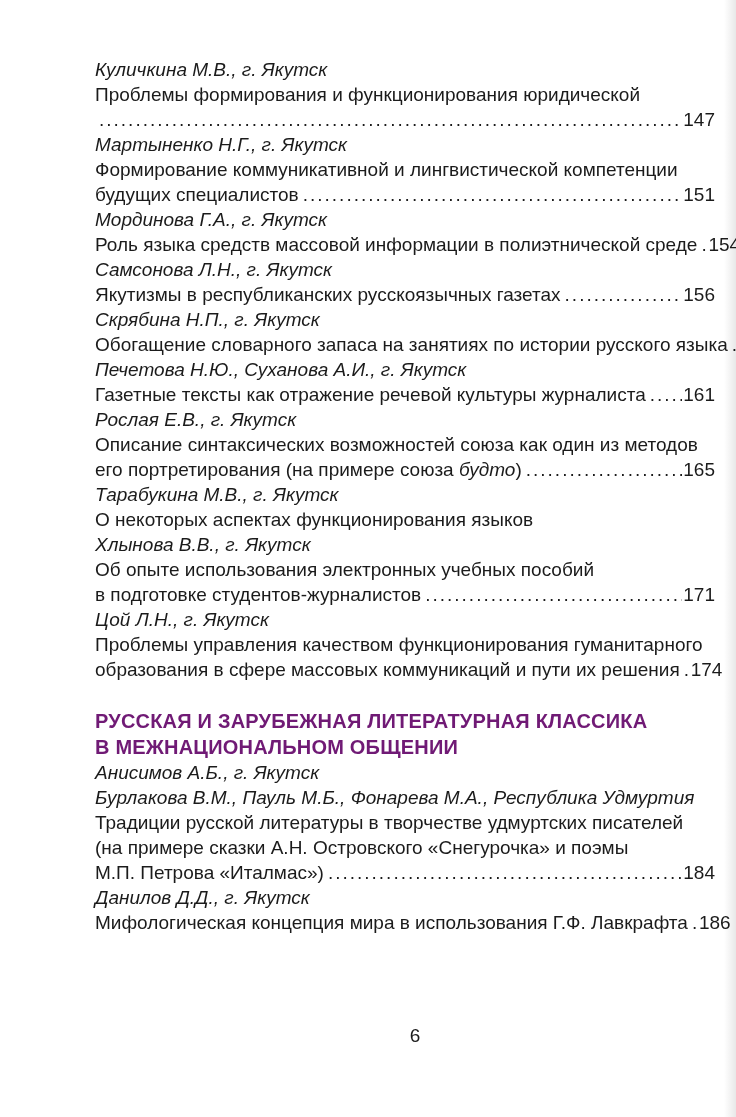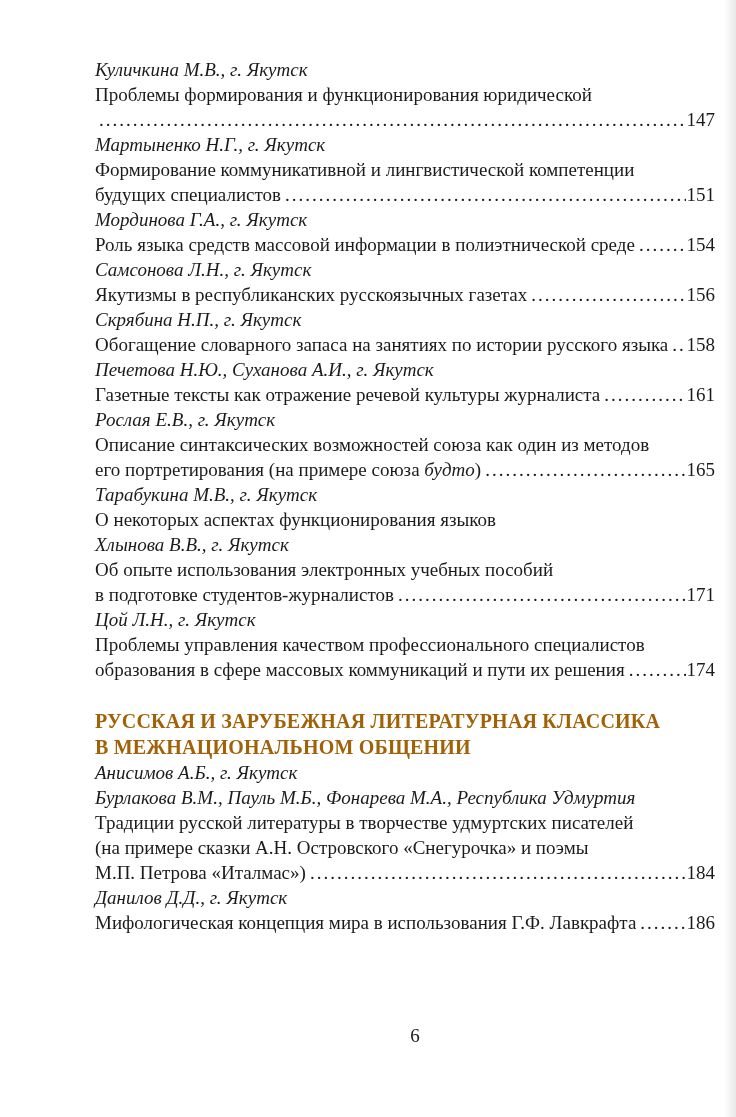--- a/index.html
+++ b/index.html
@@ -6,21 +6,21 @@
     margin: 0;
     padding: 0;
     background: #ffffff;
   }
   .page {
     position: relative;
     width: 736px;
     height: 1117px;
     background: #ffffff;
     overflow: hidden;
-    font-family: Liberation Serif, serif;
+    font-family: Liberation Sans, sans-serif;
     color: #1b1b1b;
   }
   
   .edge-shade {
     position: absolute;
     top: 0;
     right: 0;
     width: 12px;
     height: 1117px;
     background: linear-gradient(to right, rgba(0,0,0,0), rgba(0,0,0,0.09));
@@ -35,21 +35,21 @@
     line-height: 25px;
   }
   .toc-section + .toc-section {
     margin-top: 26px;
   }
   .heading-line {
     font-weight: bold;
     font-size: 20px;
     line-height: 26px;
     letter-spacing: 0.2px;
-    color: #a16207;
+    color: #701a75;
   }
   .author {
     font-style: italic;
   }
   .toc-line {
     display: flex;
     align-items: baseline;
   }
   .seg {
     white-space: pre;
@@ -150,21 +150,21 @@
         <div class="toc-line">
           <span class="seg">Об опыте использования электронных учебных пособий</span>
         </div>
         <div class="toc-line">
           <span class="seg">в подготовке студентов-журналистов</span>
           <span class="leader"></span>
           <span class="pagenum">171</span>
         </div>
         <div class="author">Цой Л.Н., г. Якутск</div>
         <div class="toc-line">
-          <span class="seg">Проблемы управления качеством профессионального специалистов</span>
+          <span class="seg">Проблемы управления качеством функционирования гуманитарного</span>
         </div>
         <div class="toc-line">
           <span class="seg">образования в сфере массовых коммуникаций и пути их решения</span>
           <span class="leader"></span>
           <span class="pagenum">174</span>
         </div>
       </div>
       <div class="toc-section">
         <div class="heading-line">РУССКАЯ И ЗАРУБЕЖНАЯ ЛИТЕРАТУРНАЯ КЛАССИКА</div>
         <div class="heading-line">В МЕЖНАЦИОНАЛЬНОМ ОБЩЕНИИ</div>

